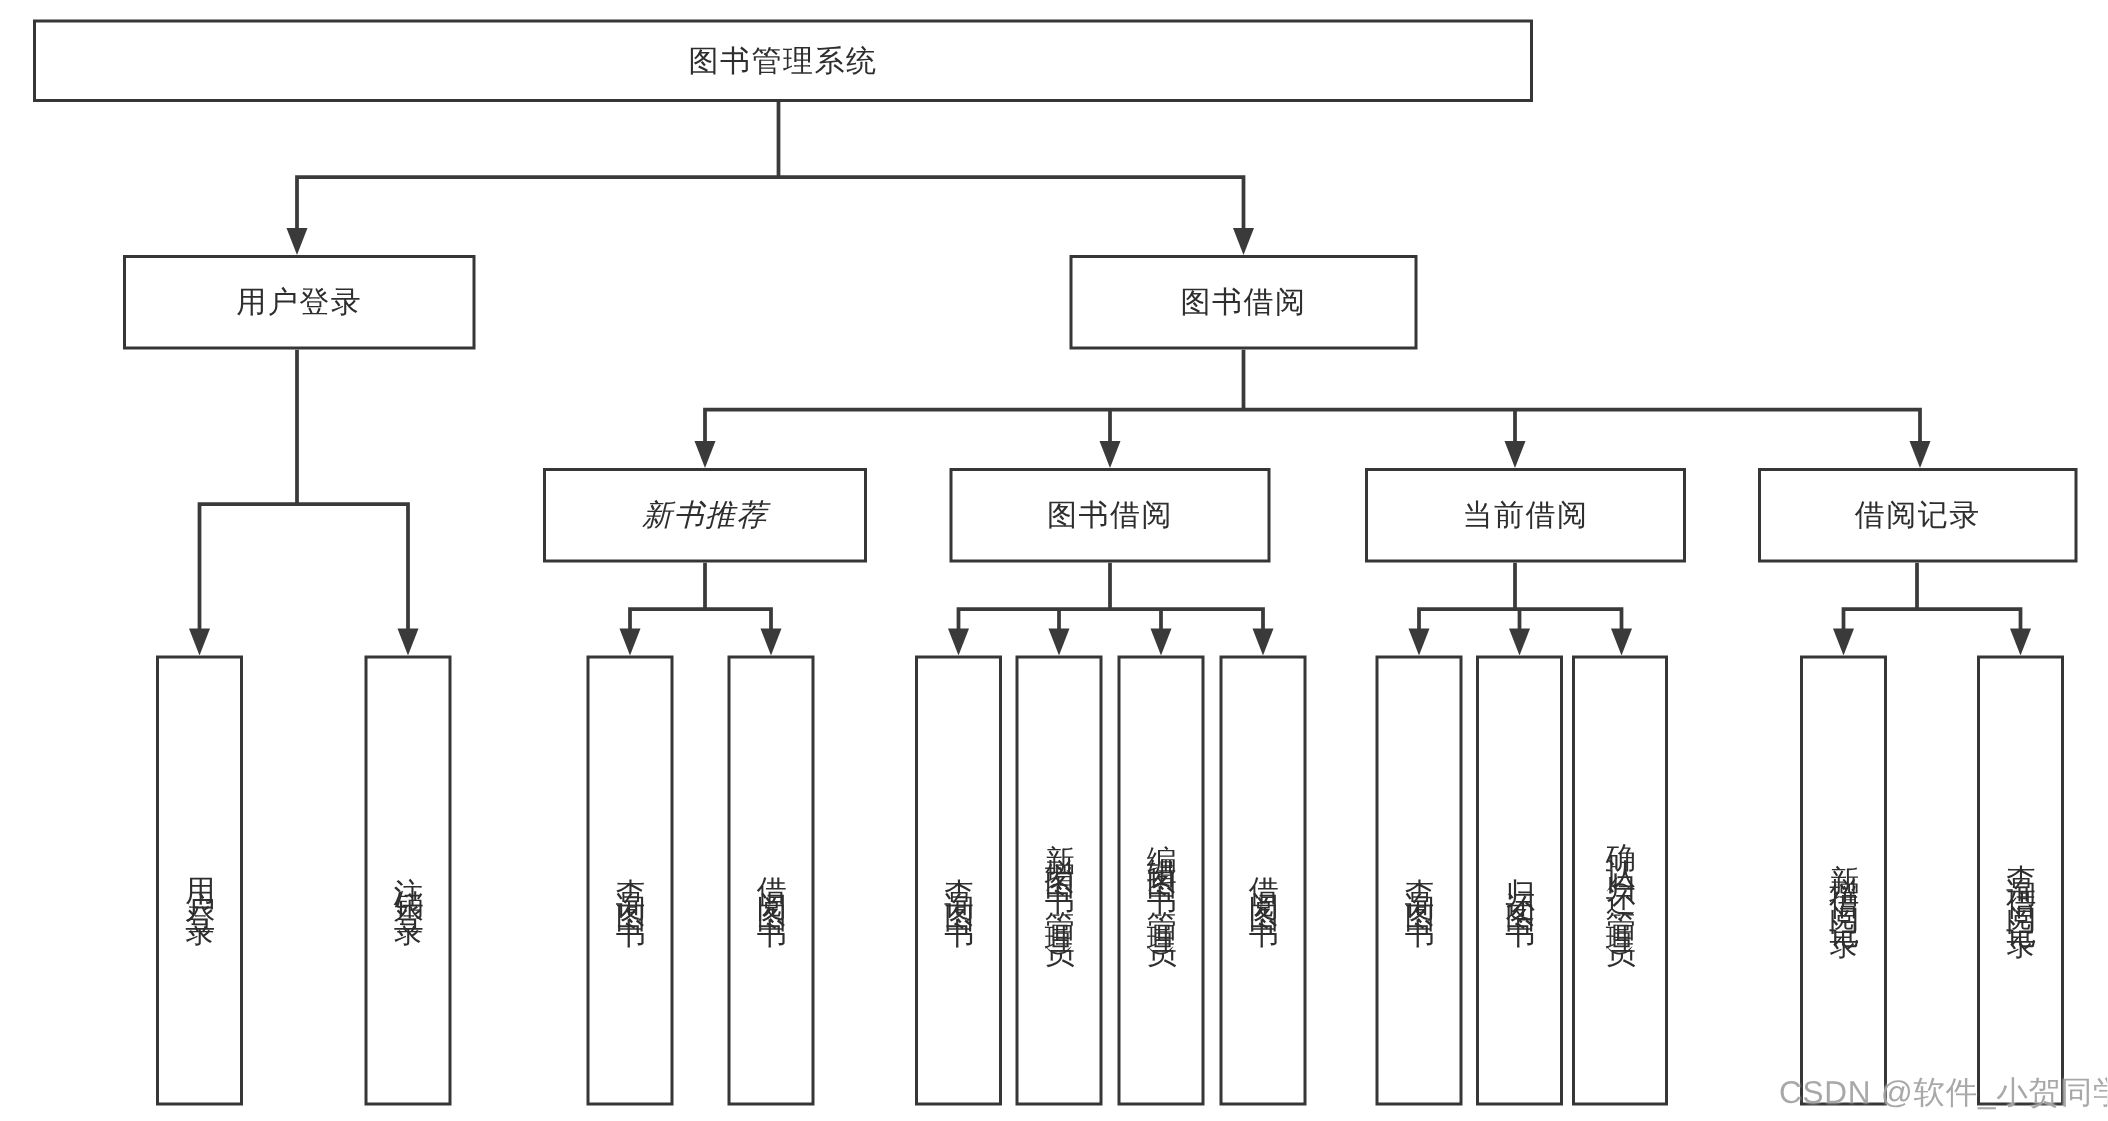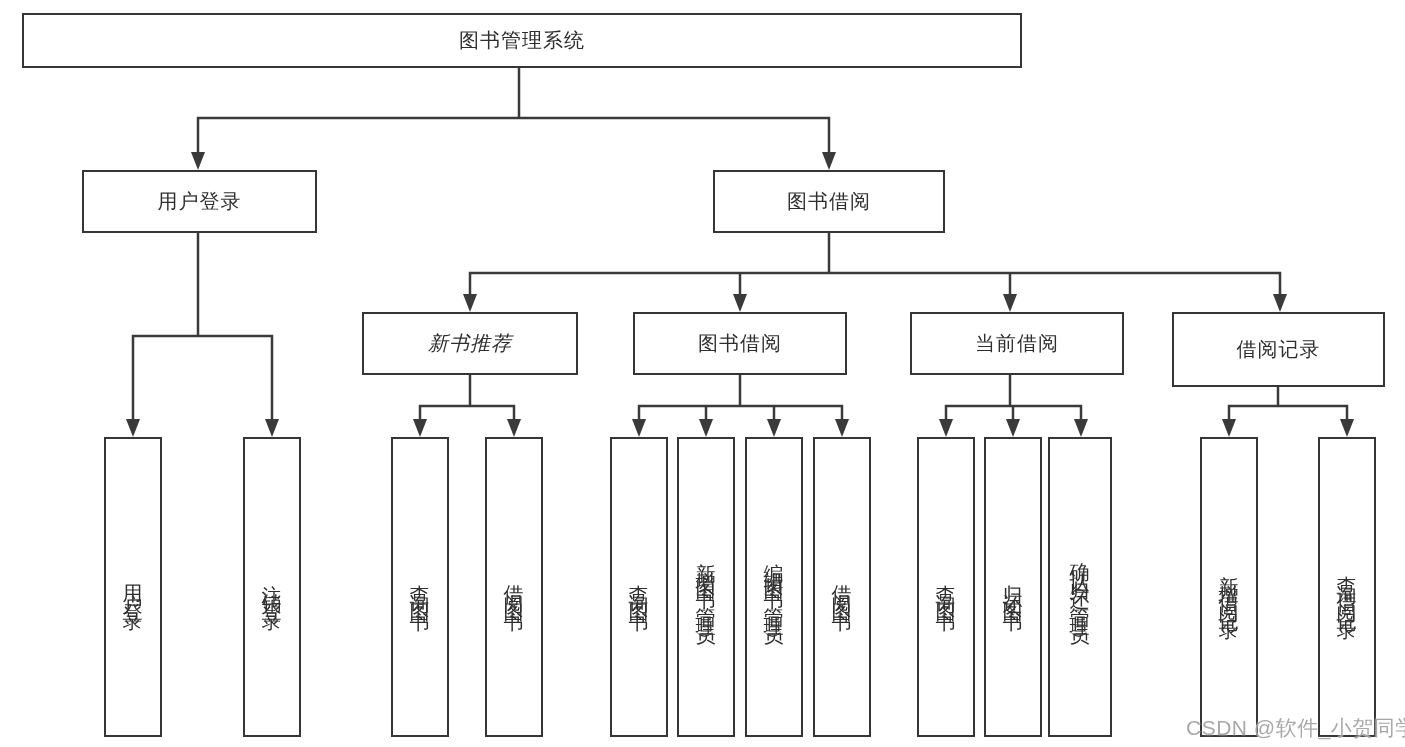--- a/index.html
+++ b/index.html
@@ -35,21 +35,21 @@
     white-space: nowrap;
   }
 
   
   .node.root  { left: 22px;   top: 13px;  width: 1000px; height: 55px; }
   .node.l2a   { left: 82px;   top: 170px; width: 235px;  height: 63px; }
   .node.l2b   { left: 713px;  top: 170px; width: 232px;  height: 63px; }
   .node.l3a   { left: 362px;  top: 312px; width: 216px;  height: 63px; font-style: italic; }
   .node.l3b   { left: 633px;  top: 312px; width: 214px;  height: 63px; }
   .node.l3c   { left: 910px;  top: 312px; width: 214px;  height: 63px; }
-  .node.l3d   { left: 1172px; top: 312px; width: 213px;  height: 75px; }
+  .node.l3d   { left: 1172px; top: 312px; width: 213px;  height: 63px; }
 
   
   .node.leaf {
     top: 437px;
     width: 58px;
     height: 300px;
     writing-mode: vertical-rl;
     text-orientation: mixed;
     letter-spacing: 9px;
     font-size: 20px;

